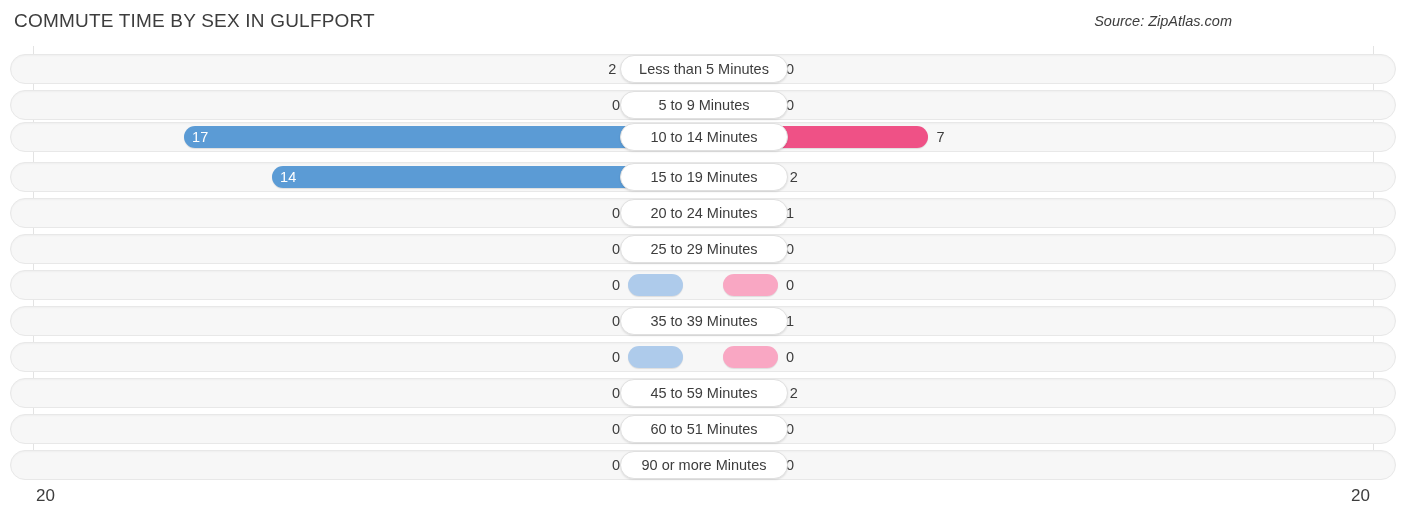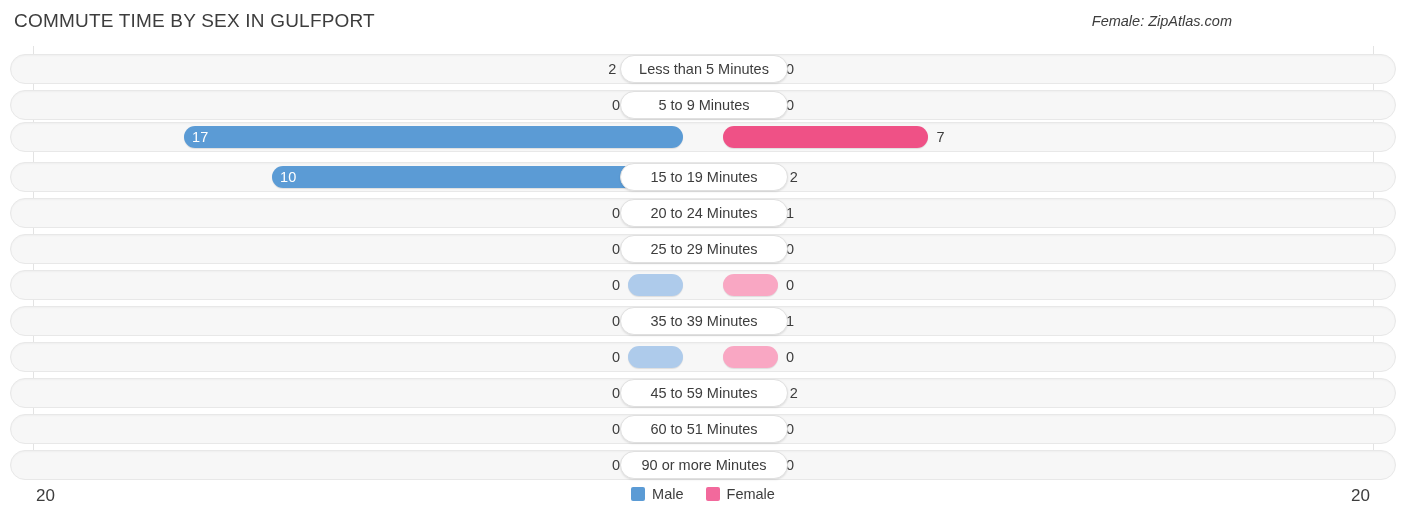--- a/index.html
+++ b/index.html
@@ -74,21 +74,21 @@
   }
   .legend-item{display:flex;align-items:center;gap:7px;}
   .legend-swatch{width:14px;height:14px;border-radius:2px;display:block;}
   .legend-label{font-size:14.5px;color:#3d3d3d;}
 </style>
 </head>
 <body>
 
 <div id="header">
   <div id="chart-title">COMMUTE TIME BY SEX IN GULFPORT</div>
-  <div id="source-label">Female: ZipAtlas.com</div>
+  <div id="source-label">Source: ZipAtlas.com</div>
 </div>
 
 <div id="plot">
   <div class="axis-line" id="axis-left"></div>
   <div class="axis-line" id="axis-right"></div>
   <div id="rows-container">
       <div class="row" style="top: 8px;">
         <div class="track"></div>
         <div class="bar bar-male" style="width: 58.7px; background: rgb(91, 155, 213);"></div>
         <div class="bar bar-female" style="width: 55px; background: rgb(249, 167, 195);"></div>
@@ -103,26 +103,27 @@
         <div class="val val-male" style="right: 776px; width: 22px;">0</div>
         <div class="val val-female" style="left: 776px; width: 22px;">0</div>
         <div class="pill">5 to 9 Minutes</div>
       </div>
       <div class="row" style="top: 76px;">
         <div class="track"></div>
         <div class="bar bar-male" style="width: 498.95px; background: rgb(91, 155, 213);"></div>
         <div class="bar bar-female" style="width: 205.45px; background: rgb(239, 81, 134);"></div>
         <div class="val val-male val-inside" style="right: 1181.95px; width: 22px; text-align: left;">17</div>
         <div class="val val-female" style="left: 926.45px; width: 22px;">7</div>
+        <div class="pill">10 to 14 Minutes</div>
       </div>
       <div class="row" style="top: 116px;">
         <div class="track"></div>
         <div class="bar bar-male" style="width: 410.9px; background: rgb(91, 155, 213);"></div>
         <div class="bar bar-female" style="width: 58.7px; background: rgb(242, 105, 156);"></div>
-        <div class="val val-male val-inside" style="right: 1093.9px; width: 22px; text-align: left;">10</div>
+        <div class="val val-male val-inside" style="right: 1093.9px; width: 22px; text-align: left;">14</div>
         <div class="val val-female" style="left: 779.7px; width: 22px;">2</div>
         <div class="pill">15 to 19 Minutes</div>
       </div>
       <div class="row" style="top: 152px;">
         <div class="track"></div>
         <div class="bar bar-male" style="width: 55px; background: rgb(174, 203, 235);"></div>
         <div class="bar bar-female" style="width: 55px; background: rgb(242, 105, 156);"></div>
         <div class="val val-male" style="right: 776px; width: 22px;">0</div>
         <div class="val val-female" style="left: 776px; width: 22px;">1</div>
         <div class="pill">20 to 24 Minutes</div>
@@ -180,23 +181,13 @@
         <div class="val val-male" style="right: 776px; width: 22px;">0</div>
         <div class="val val-female" style="left: 776px; width: 22px;">0</div>
         <div class="pill">90 or more Minutes</div>
       </div>
     </div>
 </div>
 
 <div id="footer">
   <div class="axis-tick" id="tick-left">20</div>
   <div class="axis-tick" id="tick-right">20</div>
-  <div id="legend">
-      <div class="legend-item">
-        <span class="legend-swatch" style="background: rgb(91, 155, 213);"></span>
-        <span class="legend-label">Male</span>
-      </div>
-      <div class="legend-item">
-        <span class="legend-swatch" style="background: rgb(242, 105, 156);"></span>
-        <span class="legend-label">Female</span>
-      </div>
-    </div>
 </div>
 
 </body></html>

